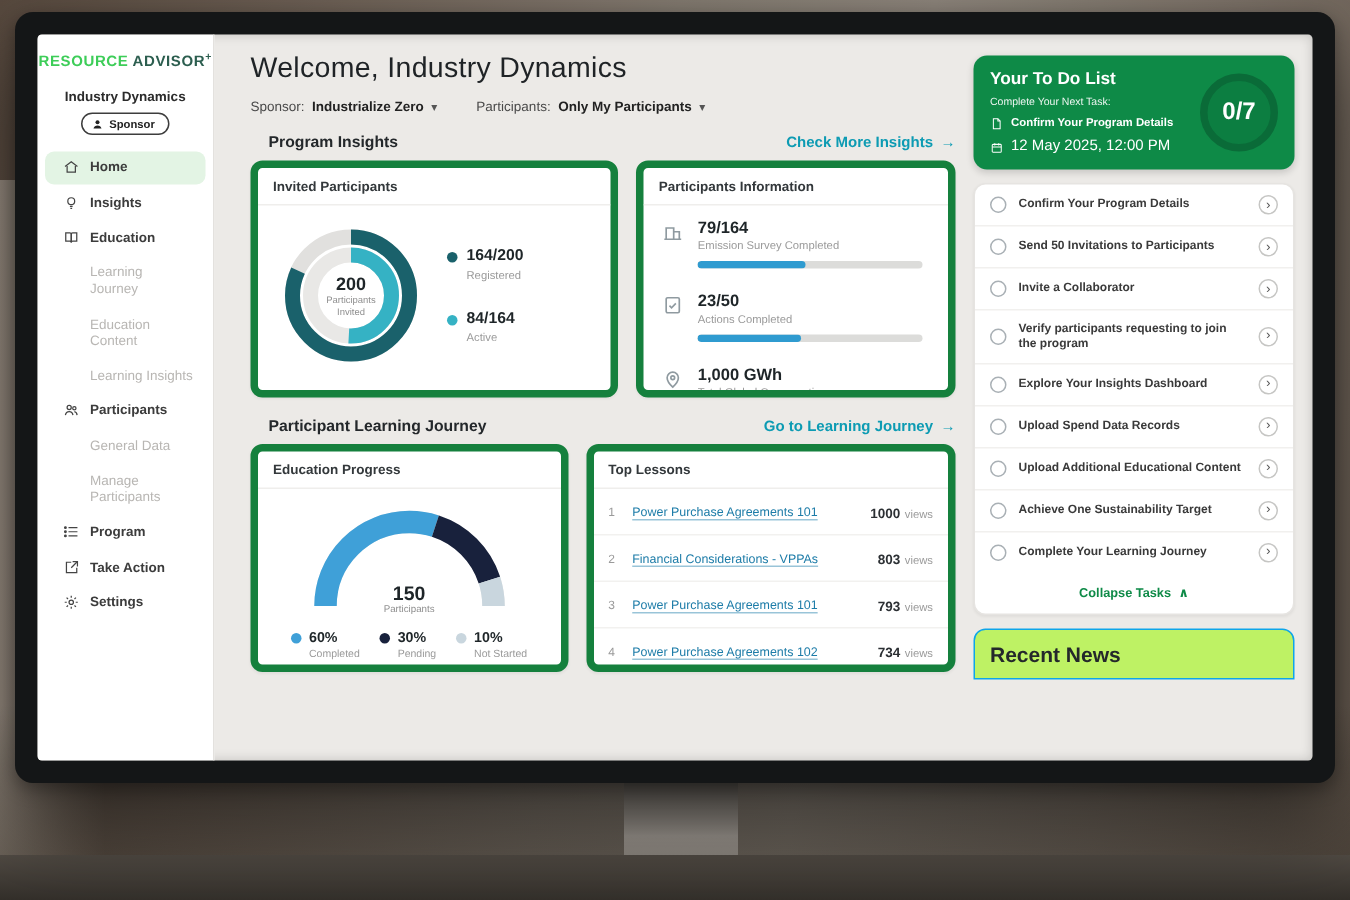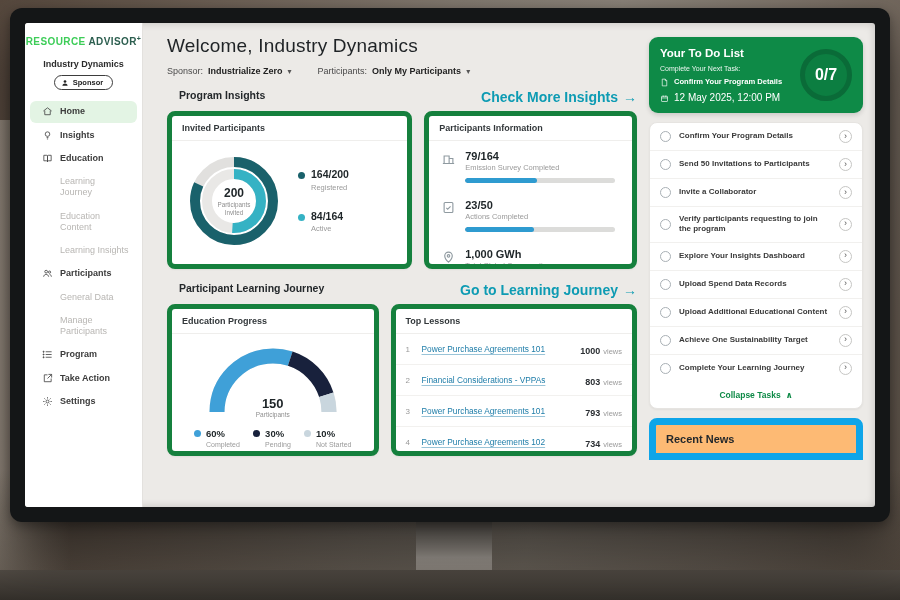--- a/index.html
+++ b/index.html
@@ -42,23 +42,23 @@
   .nav-item.active{background:#e3f4e4;}
   .nav-item.sub{padding-left:30px;color:#b8b6b3;font-weight:400;}
 
   
   .main{flex:1;padding:12px 12px 0 24px;min-width:0;}
   .welcome{font-size:19px;font-weight:400;color:#1f2326;letter-spacing:.2px;}
   .filters{display:flex;gap:26px;margin-top:9px;font-size:9px;color:#4a4a4a;align-items:center;}
   .filter{display:flex;gap:5px;align-items:center;cursor:pointer;}
   .filter .val{font-weight:700;color:#222;}
   .chev{font-size:8px;color:#555;}
-  .section-row{display:flex;justify-content:space-between;align-items:flex-start;margin-top:13px;padding-left:12px;}
+  .section-row{display:flex;justify-content:space-between;align-items:flex-end;margin-top:13px;padding-left:12px;}
   .section-title{font-size:10.5px;font-weight:700;color:#24282b;}
-  .section-link{font-size:14px;font-weight:700;color:#0d9bb3;cursor:pointer;display:flex;gap:5px;align-items:center;}
+  .section-link{font-size:10px;font-weight:700;color:#0d9bb3;cursor:pointer;display:flex;gap:5px;align-items:center;}
   .cards-row{display:flex;gap:12px;margin-top:6px;}
   .card{background:#fff;border:5px solid #15803d;border-radius:8px;box-shadow:0 1px 2px rgba(0,0,0,.05);overflow:hidden;}
   .card-head{padding:7px 10px;border-bottom:1px solid #efeeec;font-size:9px;font-weight:700;color:#33383b;}
 
   
   .card-invited{flex:1.16;height:158px;}
   .invited-body{display:flex;align-items:center;padding:10px 8px 10px 12px;}
   .donut-wrap{position:relative;width:100px;height:100px;flex-shrink:0;}
   .donut-center{position:absolute;inset:0;display:flex;flex-direction:column;align-items:center;justify-content:center;text-align:center;}
   .donut-center .dv{font-size:12px;font-weight:700;color:#1e2528;}
@@ -120,22 +120,22 @@
       display:flex;align-items:center;justify-content:center;font-size:16px;font-weight:700;align-self:center;}
 
   .tasks-card{background:#fff;border:1px solid #e6e4e1;border-radius:8px;margin-top:9px;box-shadow:0 1px 2px rgba(0,0,0,.05);}
   .task-row{display:flex;align-items:center;gap:8px;padding:7px 10px;border-bottom:1px solid #f1f0ee;cursor:pointer;}
   .t-check{width:11px;height:11px;border:1.3px solid #a9b0b5;border-radius:50%;flex-shrink:0;}
   .t-label{flex:1;font-size:8px;color:#3a3a3a;font-weight:600;line-height:1.3;}
   .t-chev{width:13px;height:13px;border:1px solid #c6c6c4;border-radius:50%;flex-shrink:0;
       display:flex;align-items:center;justify-content:center;font-size:9px;color:#555;line-height:1;padding-bottom:1px;}
   .collapse-row{display:flex;justify-content:center;gap:5px;align-items:center;padding:8px 0;
       font-size:8.5px;font-weight:700;color:#0e8a47;cursor:pointer;}
-  .news-card{background:#fdba74;border:7px solid #0ea5e9;border-radius:8px 8px 0 0;margin-top:9px;
-      padding:8px 10px;font-size:11px;font-weight:700;color:#24282b;}
+  .news-card{background:#bef264;border:1px solid #0ea5e9;border-radius:8px 8px 0 0;margin-top:9px;
+      padding:8px 10px;font-size:14px;font-weight:700;color:#24282b;}
 </style>
 </head>
 <body>
 
 <div class="bg"></div>
 <div class="stand-neck"></div>
 <div class="desk"></div>
 
 <div class="monitor">
 <div class="screen">

